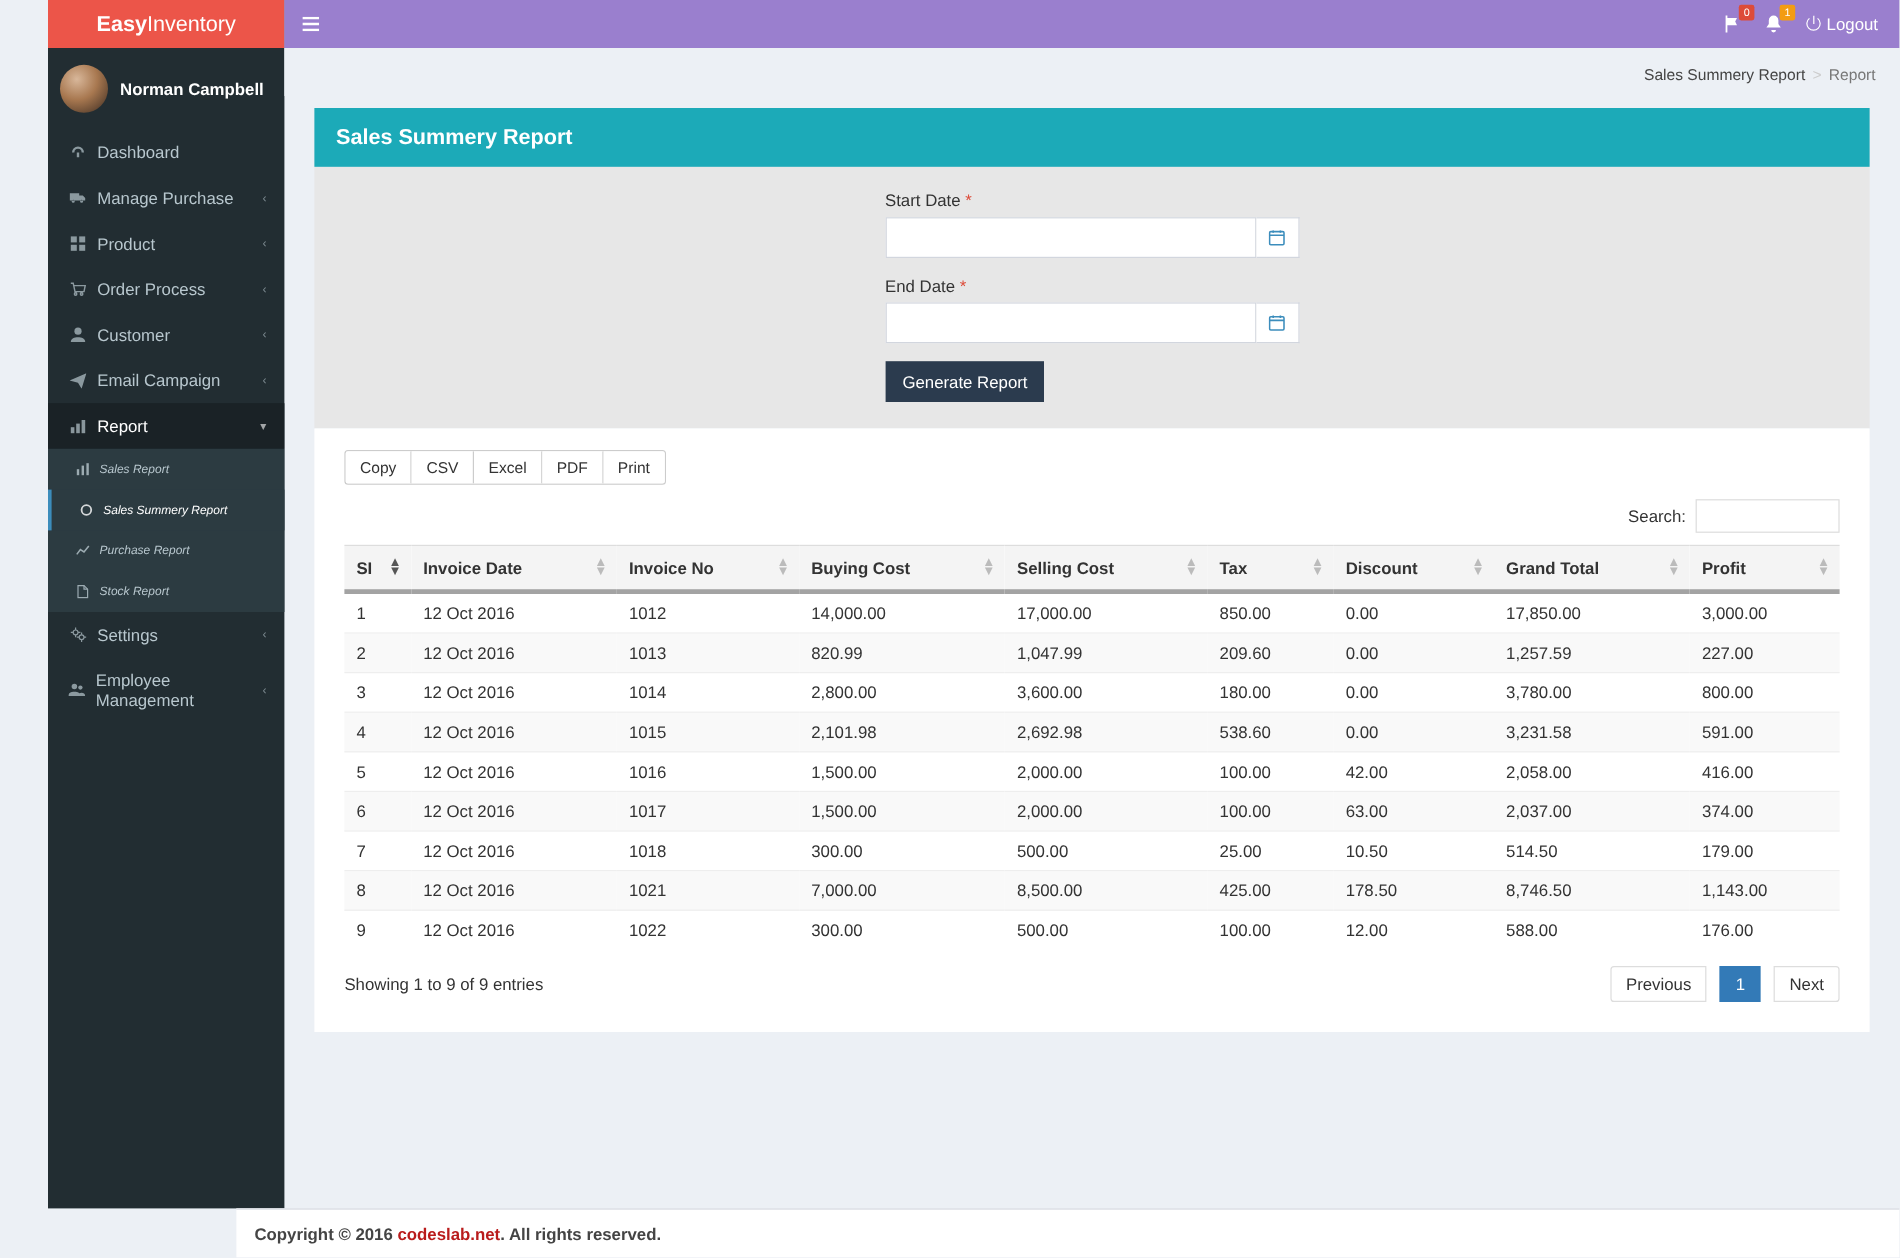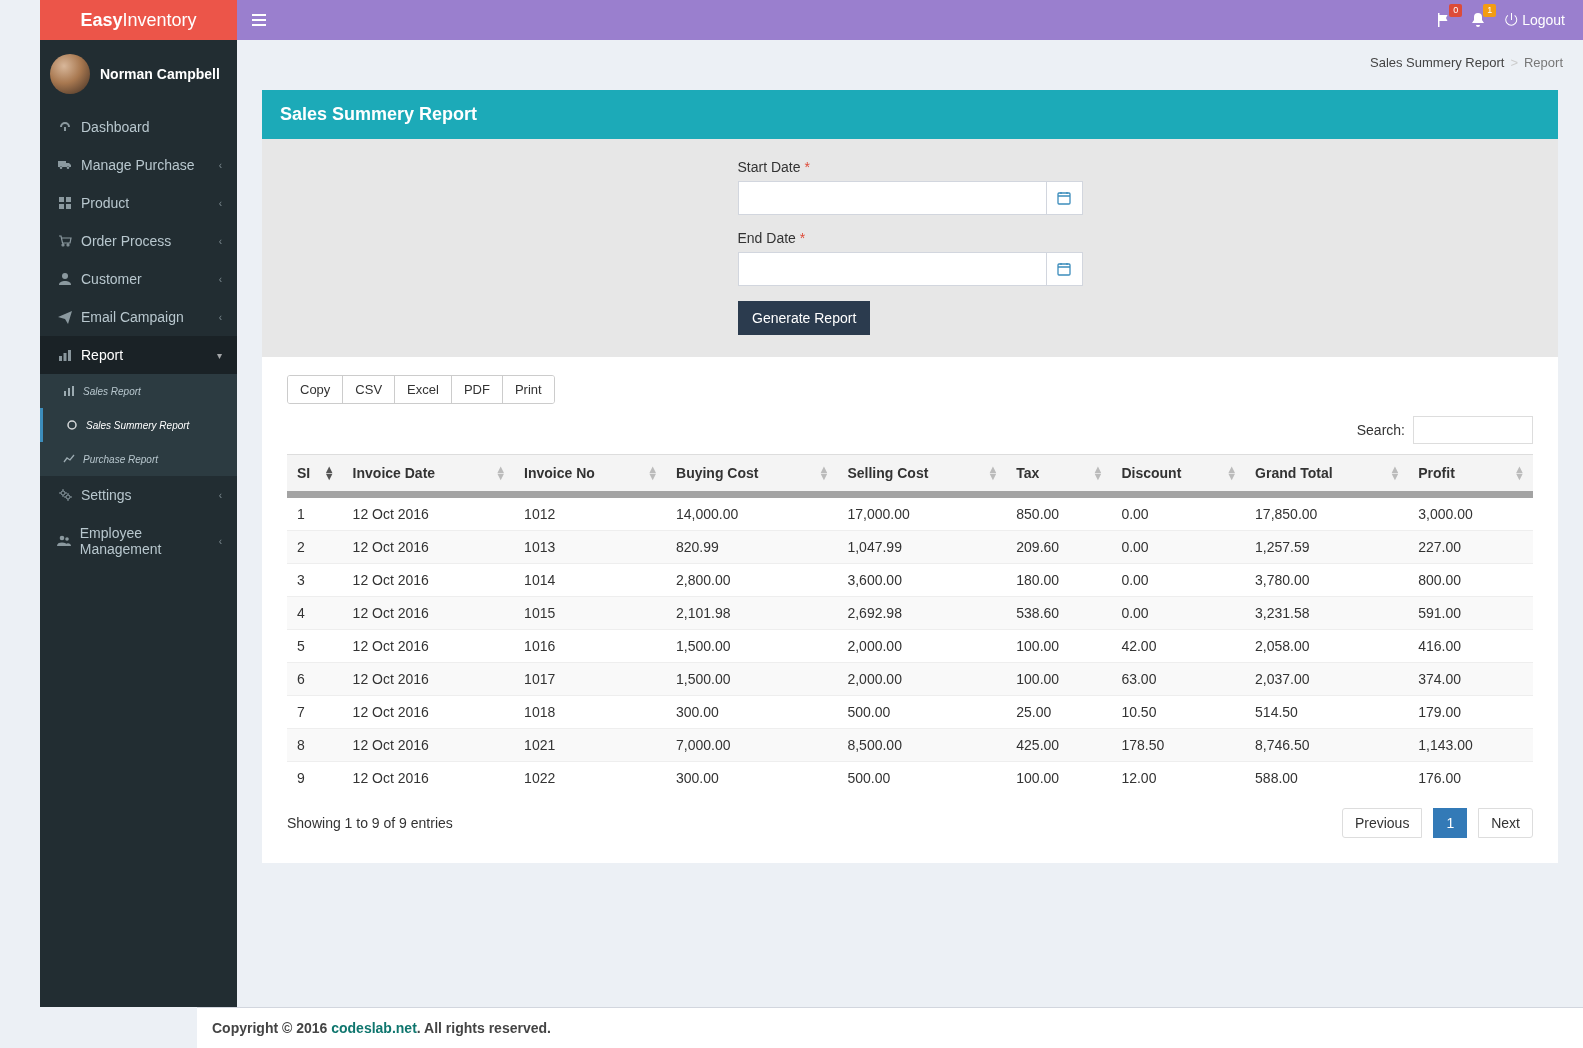--- a/index.html
+++ b/index.html
@@ -57,36 +57,36 @@
 
 
 .table-panel { background: #fff; padding: 18px 25px 25px; }
 .export-btns { display: inline-flex; border: 1px solid #ccc; border-radius: 3px; overflow: hidden; margin-bottom: 12px; }
 .export-btns button { background: #fff; border: none; border-right: 1px solid #ccc; padding: 6px 12px; font-size: 13px; cursor: pointer; color: #333; }
 .export-btns button:last-child { border-right: none; }
 .search-row { display: flex; justify-content: flex-end; margin-bottom: 10px; align-items: center; gap: 8px; font-size: 14px; }
 .search-row input { border: 1px solid #ddd; padding: 5px 8px; width: 120px; height: 28px; }
 
 table.data { width: 100%; border-collapse: collapse; font-size: 14px; }
-table.data thead th { background: #f4f4f4; border-top: 1px solid #ddd; border-bottom: 7px solid #a3a3a3; padding: 10px 10px; text-align: left; font-weight: 700; position: relative; cursor: pointer; }
+table.data thead th { background: #f4f4f4; border-top: 1px solid #ddd; border-bottom: 4px solid #a3a3a3; padding: 10px 10px; text-align: left; font-weight: 700; position: relative; cursor: pointer; }
 table.data thead th .sort { position: absolute; right: 8px; top: 50%; transform: translateY(-50%); color: #bbb; font-size: 11px; line-height: 7px; }
 table.data thead th.sorted .sort { color: #555; }
 table.data tbody td { padding: 8px 10px; border-top: 1px solid #eee; }
 table.data tbody tr:nth-child(even) td { background: #f9f9f9; }
 
 .table-footer { display: flex; justify-content: space-between; align-items: center; margin-top: 14px; font-size: 14px; }
 .pagination { display: flex; gap: 12px; }
 .pagination button { border: 1px solid #ddd; background: #fff; padding: 6px 12px; cursor: pointer; font-size: 14px; color: #333; margin-left: -1px; }
 .pagination button.active { background: #337ab7; color: #fff; border-color: #337ab7; }
 .pagination button:first-child { border-radius: 3px 0 0 3px; }
 .pagination button:last-child { border-radius: 0 3px 3px 0; }
 
 
 .footer { background: #fff; border-top: 1px solid #d2d6de; padding: 12px 15px; font-size: 14px; color: #444; margin-left: 197px; }
-.footer a { color: #0f766e; text-decoration: none; }
+.footer a { color: #b91c1c; text-decoration: none; }
 
 svg { display: block; }
 </style>
 </head>
 <body>
 
 <div class="wrapper">
   <div class="main-row">
 
     <aside class="sidebar">
@@ -203,20 +203,31 @@
                 </a>
               </li>
               <li>
                 <a href="#">
                   <span class="sub-icon">
                     <svg width="12" height="12" viewBox="0 0 12 12">
                       <path d="M1 9l3-4 3 2 4-5" fill="none" stroke="#b8c7ce" stroke-width="1.3"></path>
                     </svg>
                   </span>
                   <span>Purchase Report</span>
+                </a>
+              </li>
+              <li>
+                <a href="#">
+                  <span class="sub-icon">
+                    <svg width="12" height="12" viewBox="0 0 12 12">
+                      <path d="M2 1h5l3 3v7H2z" fill="none" stroke="#b8c7ce"></path>
+                      <path d="M7 1v3h3" fill="none" stroke="#b8c7ce"></path>
+                    </svg>
+                  </span>
+                  <span>Stock Report</span>
                 </a>
               </li>
             </ul>
           </li>
           <li>
             <a href="#">
               <span class="nav-icon">
                 <svg width="14" height="14" viewBox="0 0 14 14">
                   <circle cx="5" cy="5" r="2" fill="none" stroke="#b8c7ce"></circle>
                   <circle cx="10" cy="9" r="2" fill="none" stroke="#b8c7ce"></circle>

